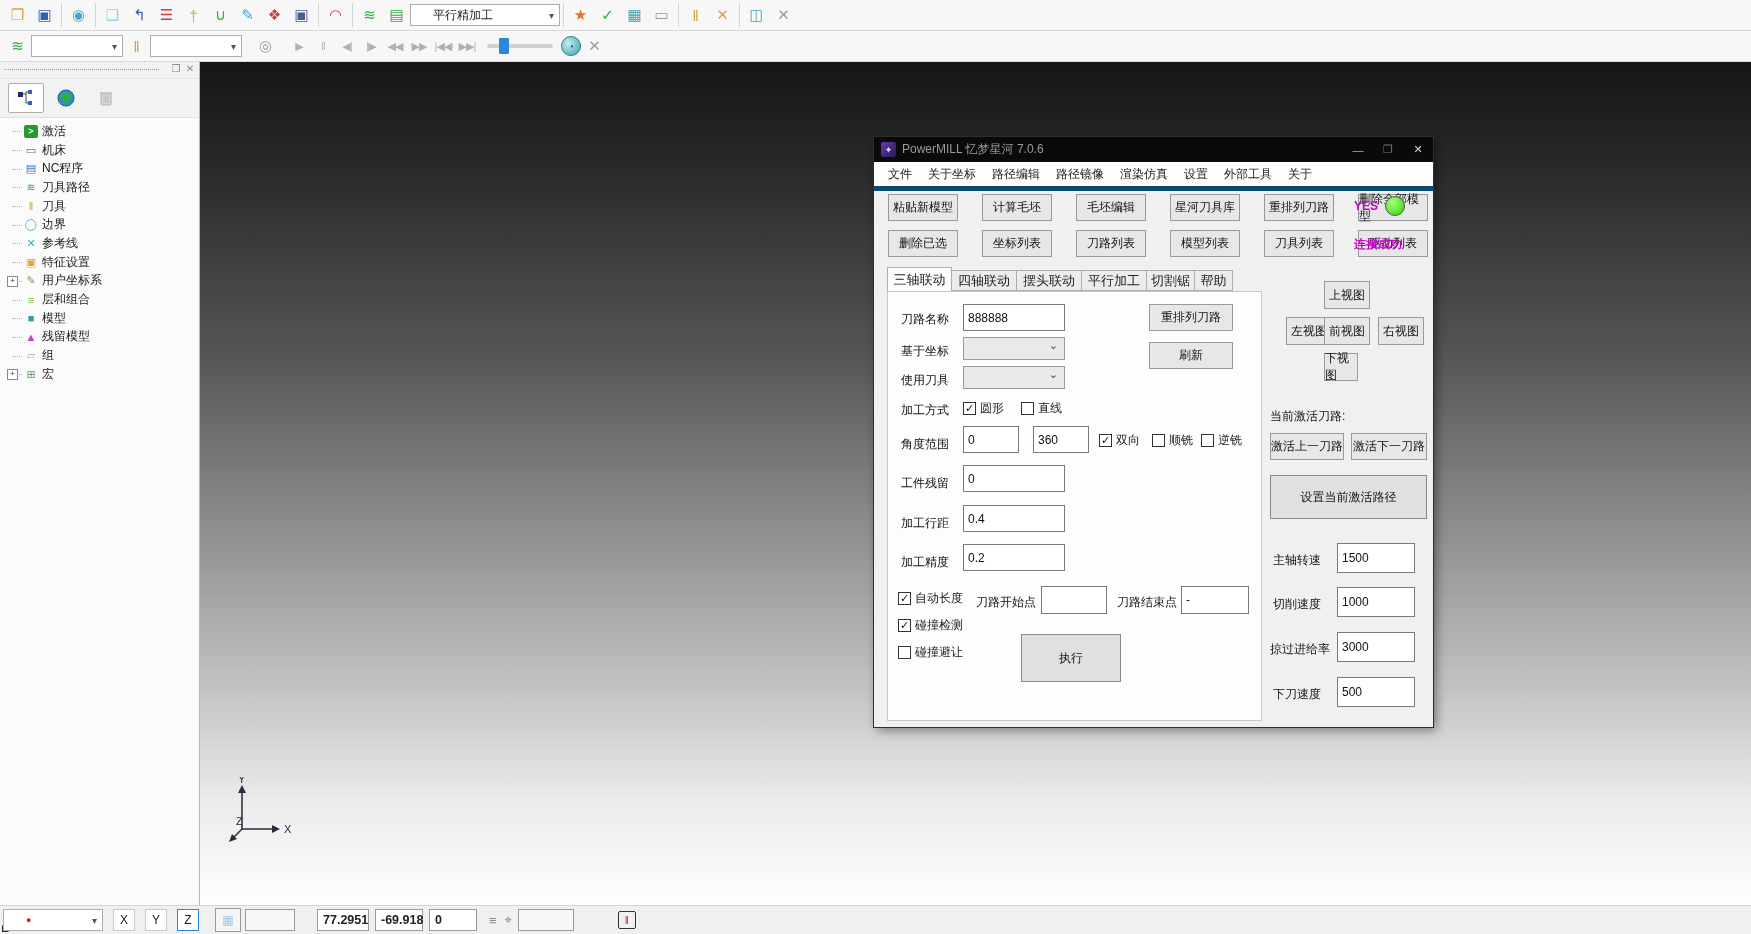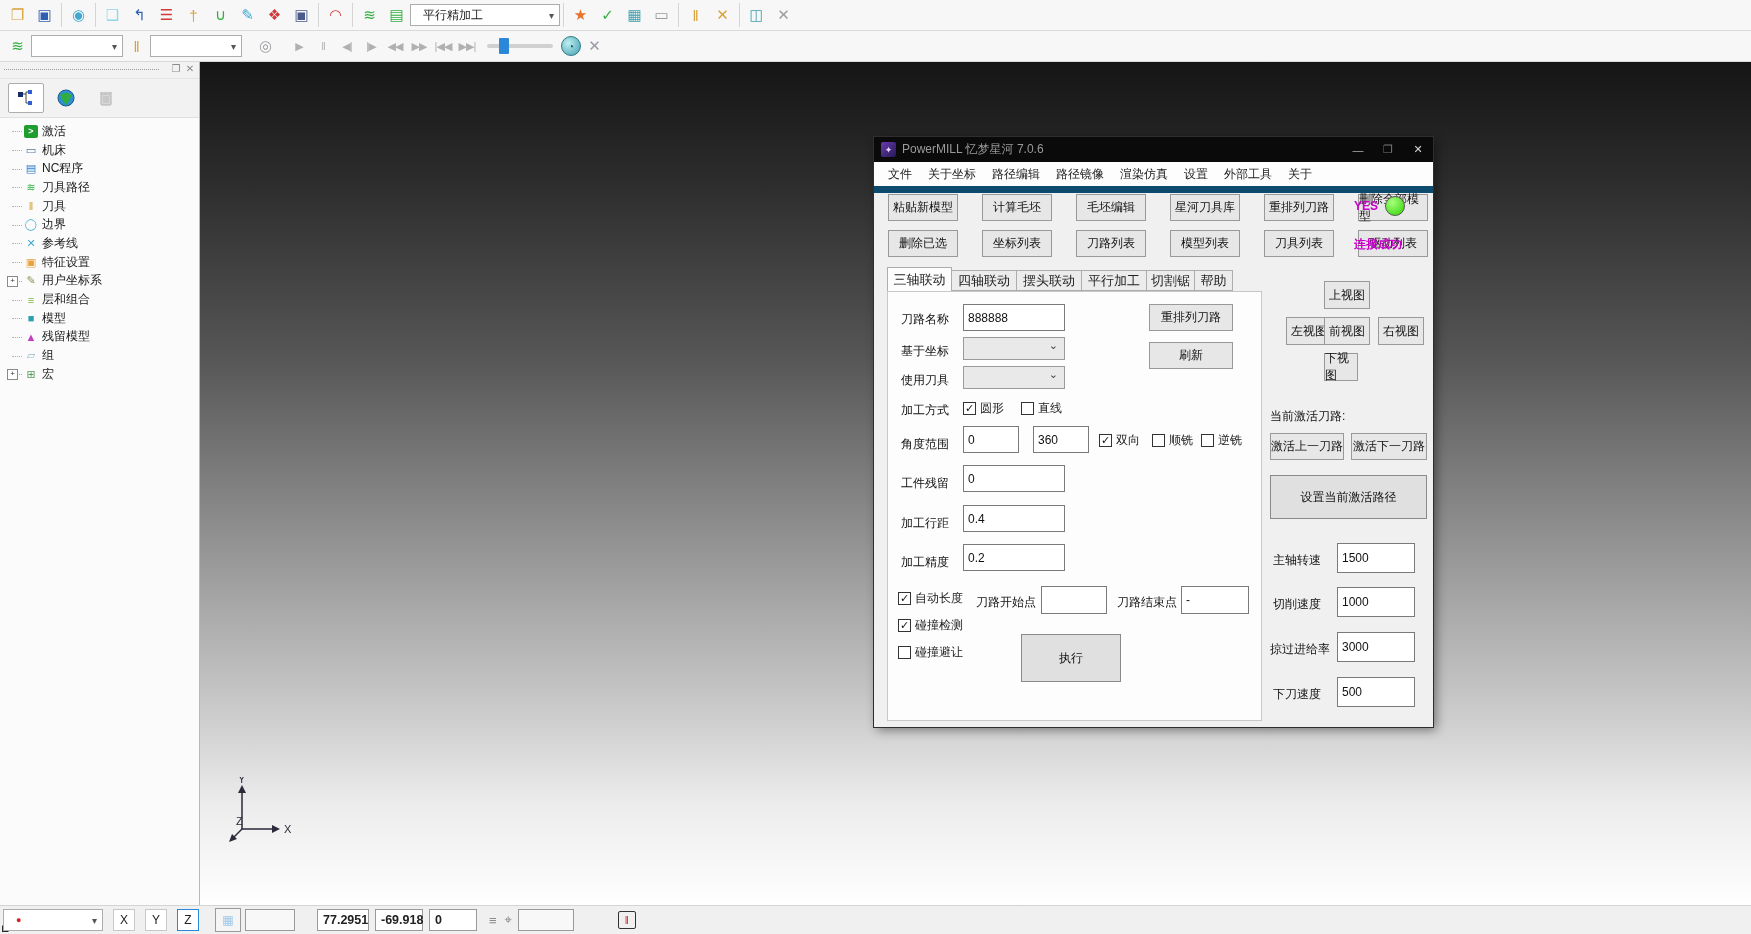--- a/index.html
+++ b/index.html
@@ -13,21 +13,21 @@
         display:flex;align-items:center;padding:0 4px;box-sizing:border-box;}
   #toolbar1{top:0;height:31px;}
   #toolbar2{top:31px;height:31px;}
   .tico{width:25px;height:26px;display:inline-flex;align-items:center;justify-content:center;
         font-size:15px;border:1px solid transparent;border-radius:2px;}
   .tsep{width:1px;height:24px;background:#d4d4d4;margin:0 3px;}
   .c-gold{color:#d9a13c}.c-blue{color:#2f5fb0}.c-cyan{color:#3fa9d0}.c-lcyan{color:#8fd8ea}
   .c-red{color:#d03a3a}.c-green{color:#2fae3f}.c-navy{color:#4a5a8a}.c-gray{color:#9a9aa0}
   .c-teal{color:#3f9fae}.c-orange{color:#e8742c}
   .ddown{height:22px;background:#fff;border:1px solid #adadad;display:inline-flex;align-items:center;
-         padding:0 12px;box-sizing:border-box;position:relative;font-size:12px;color:#222;}
+         padding:0 22px;box-sizing:border-box;position:relative;font-size:12px;color:#222;}
   .ddown::after{content:"▾";position:absolute;right:5px;color:#555;font-size:10px;}
   .pbtn{width:24px;height:24px;display:inline-flex;align-items:center;justify-content:center;
         color:#b0b0b0;font-size:11px;letter-spacing:-1px;}
   .slider{width:66px;height:4px;background:#d0d0d0;border-radius:2px;position:relative;margin:0 8px;}
   .slider .handle{position:absolute;left:12px;top:-6px;width:10px;height:16px;background:#2b88d8;border-radius:1px;}
   .clock{width:18px;height:18px;border-radius:50%;background:radial-gradient(circle at 35% 35%,#bfeef2,#3f9fae);
          border:1px solid #2a7a86;display:inline-flex;align-items:center;justify-content:center;color:#1a5a66;font-size:10px;}
   
   #sidebar{position:absolute;left:0;top:62px;width:200px;bottom:29px;background:#fbfbfb;
            border-right:1px solid #b8b8b8;box-sizing:border-box;}
@@ -54,21 +54,21 @@
   
   #dialog{position:absolute;left:874px;top:137px;width:559px;height:590px;background:#f0f0f0;
           box-shadow:0 0 0 1px #2e2e2e,3px 3px 10px rgba(0,0,0,.45);}
   #dlg-title{position:absolute;left:0;top:0;right:0;height:25px;background:#0a0a0a;display:flex;align-items:center;}
   #dlg-title .appico{width:15px;height:15px;margin:0 6px 0 7px;border-radius:2px;
       background:linear-gradient(135deg,#6a3ab0,#241a56);display:flex;align-items:center;justify-content:center;
       color:#e8d8ff;font-size:9px;}
   #dlg-title .ttl{color:#9a9a9a;font-size:12px;}
   .wbtn{width:30px;height:25px;display:flex;align-items:center;justify-content:center;font-size:11px;}
   #dlg-menubar{position:absolute;left:0;top:25px;right:0;height:24px;background:#fdfdfd;
-      border-bottom:7px solid #0c4a6e;display:flex;align-items:center;padding-left:6px;}
+      border-bottom:5px solid #0c4a6e;display:flex;align-items:center;padding-left:6px;}
   .mitem{padding:0 8px;color:#222;height:24px;display:flex;align-items:center;}
   .abs{position:absolute;}
   .btn{background:#e7e7e7;border:1px solid #999;display:flex;align-items:center;justify-content:center;
        font-size:12px;color:#111;box-sizing:border-box;}
   .btnrow{display:flex;gap:24px;}
   .btnrow .btn{width:70px;height:27px;}
   .magenta{color:#c800c8;font-weight:bold;}
   #yes-lbl{font-size:12px;}
   #statusdot{width:18px;height:18px;border-radius:50%;background:radial-gradient(circle at 35% 30%,#a7ff7e,#2ed300);
       border:1px solid #555;}

